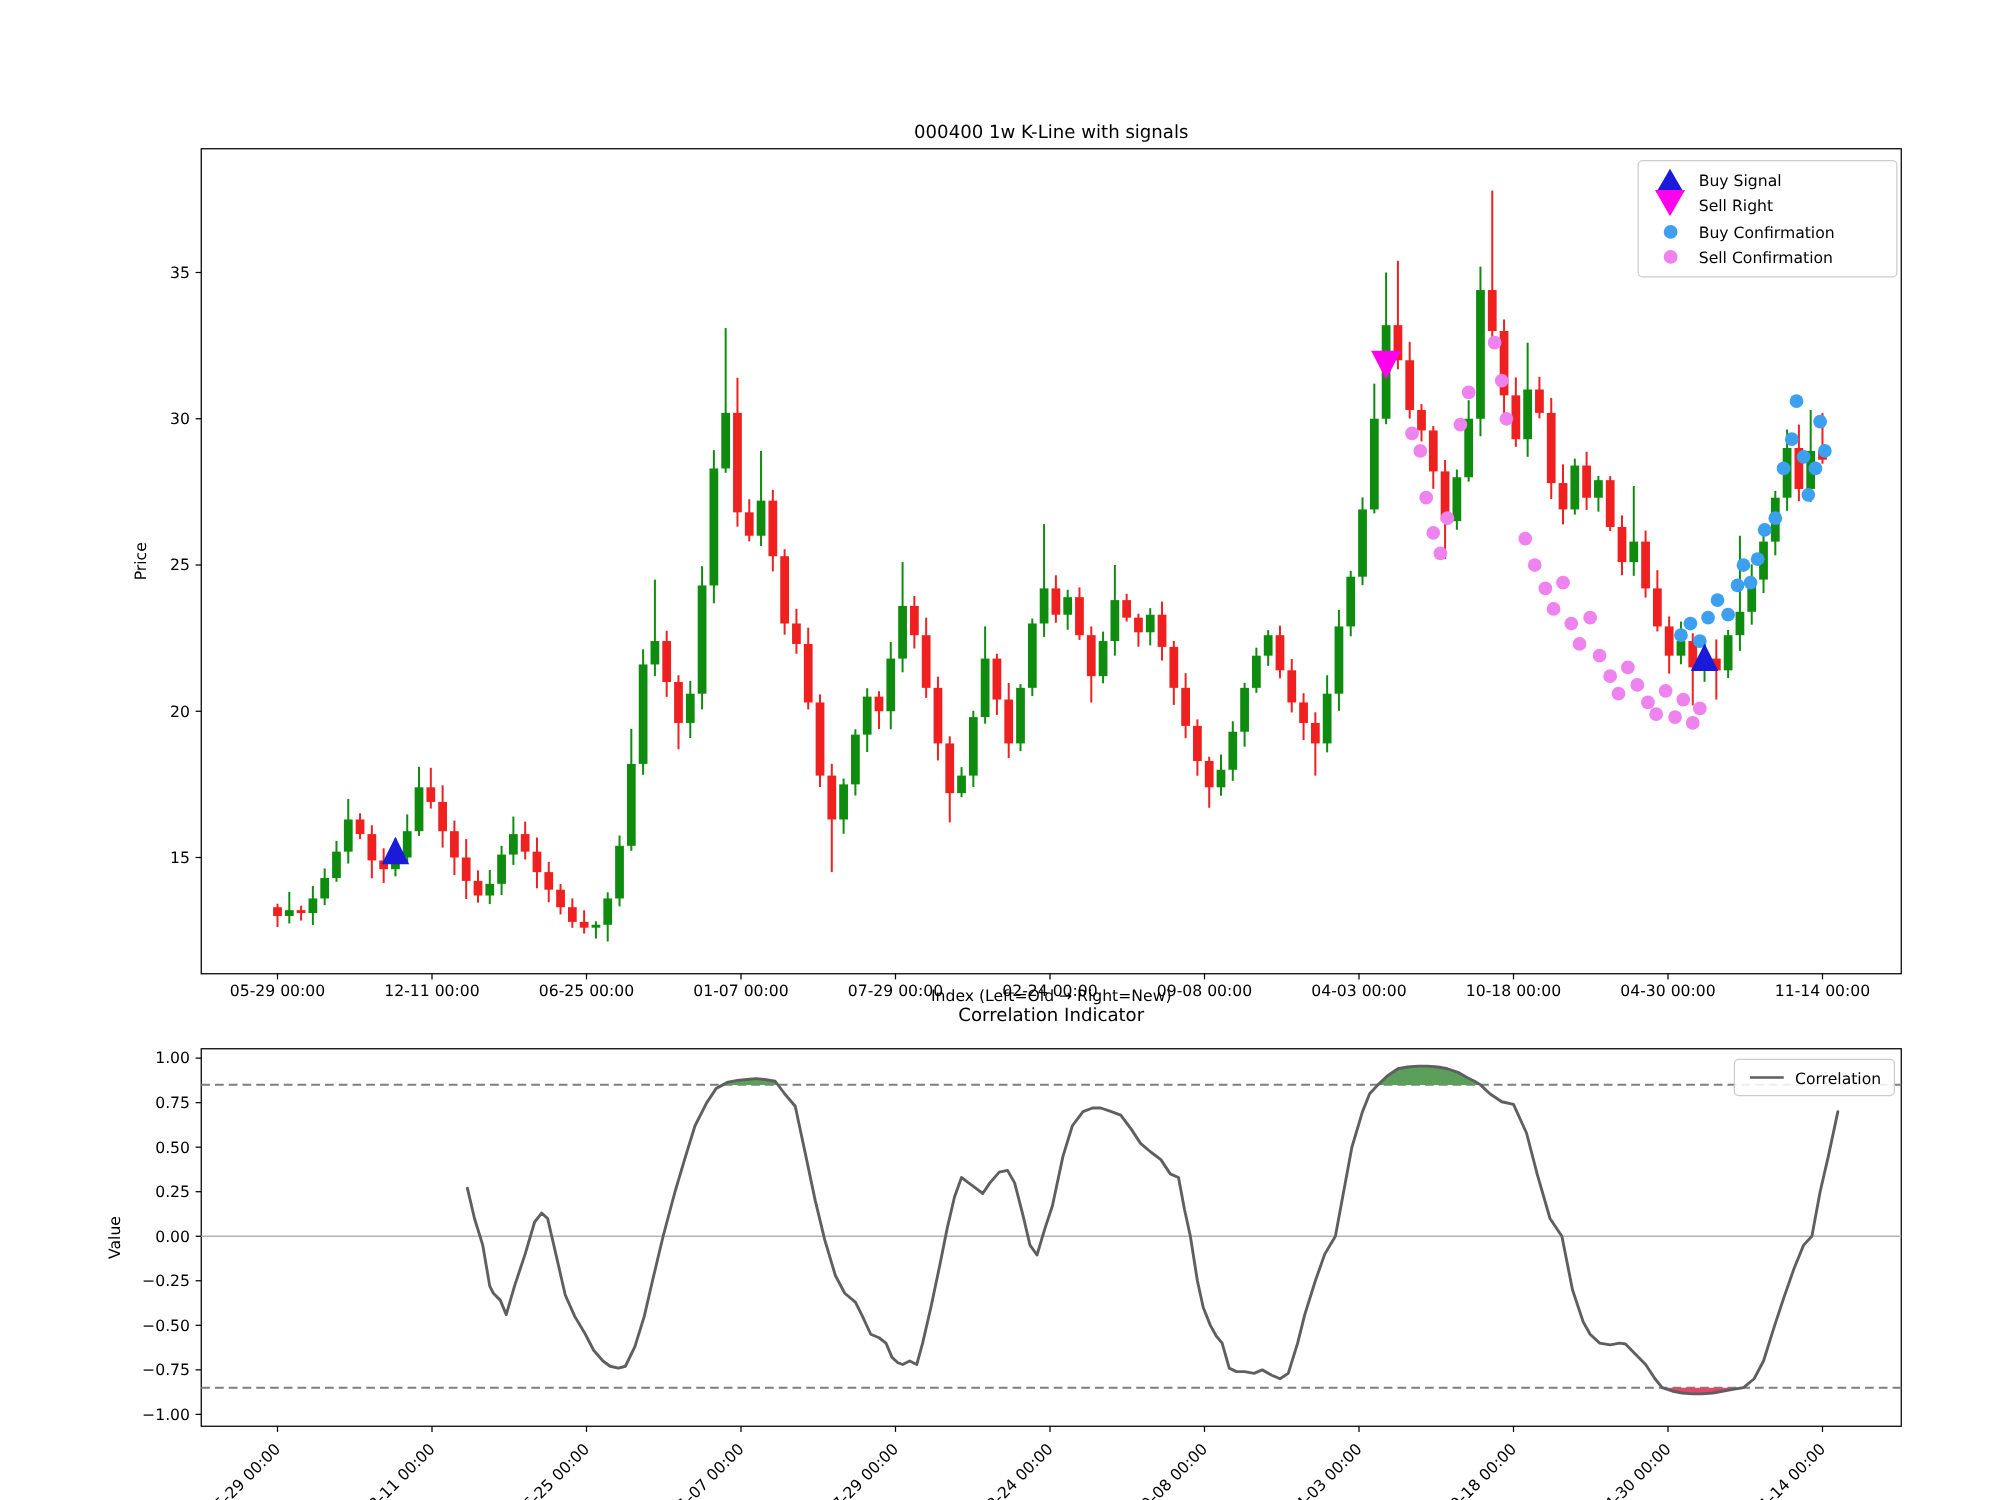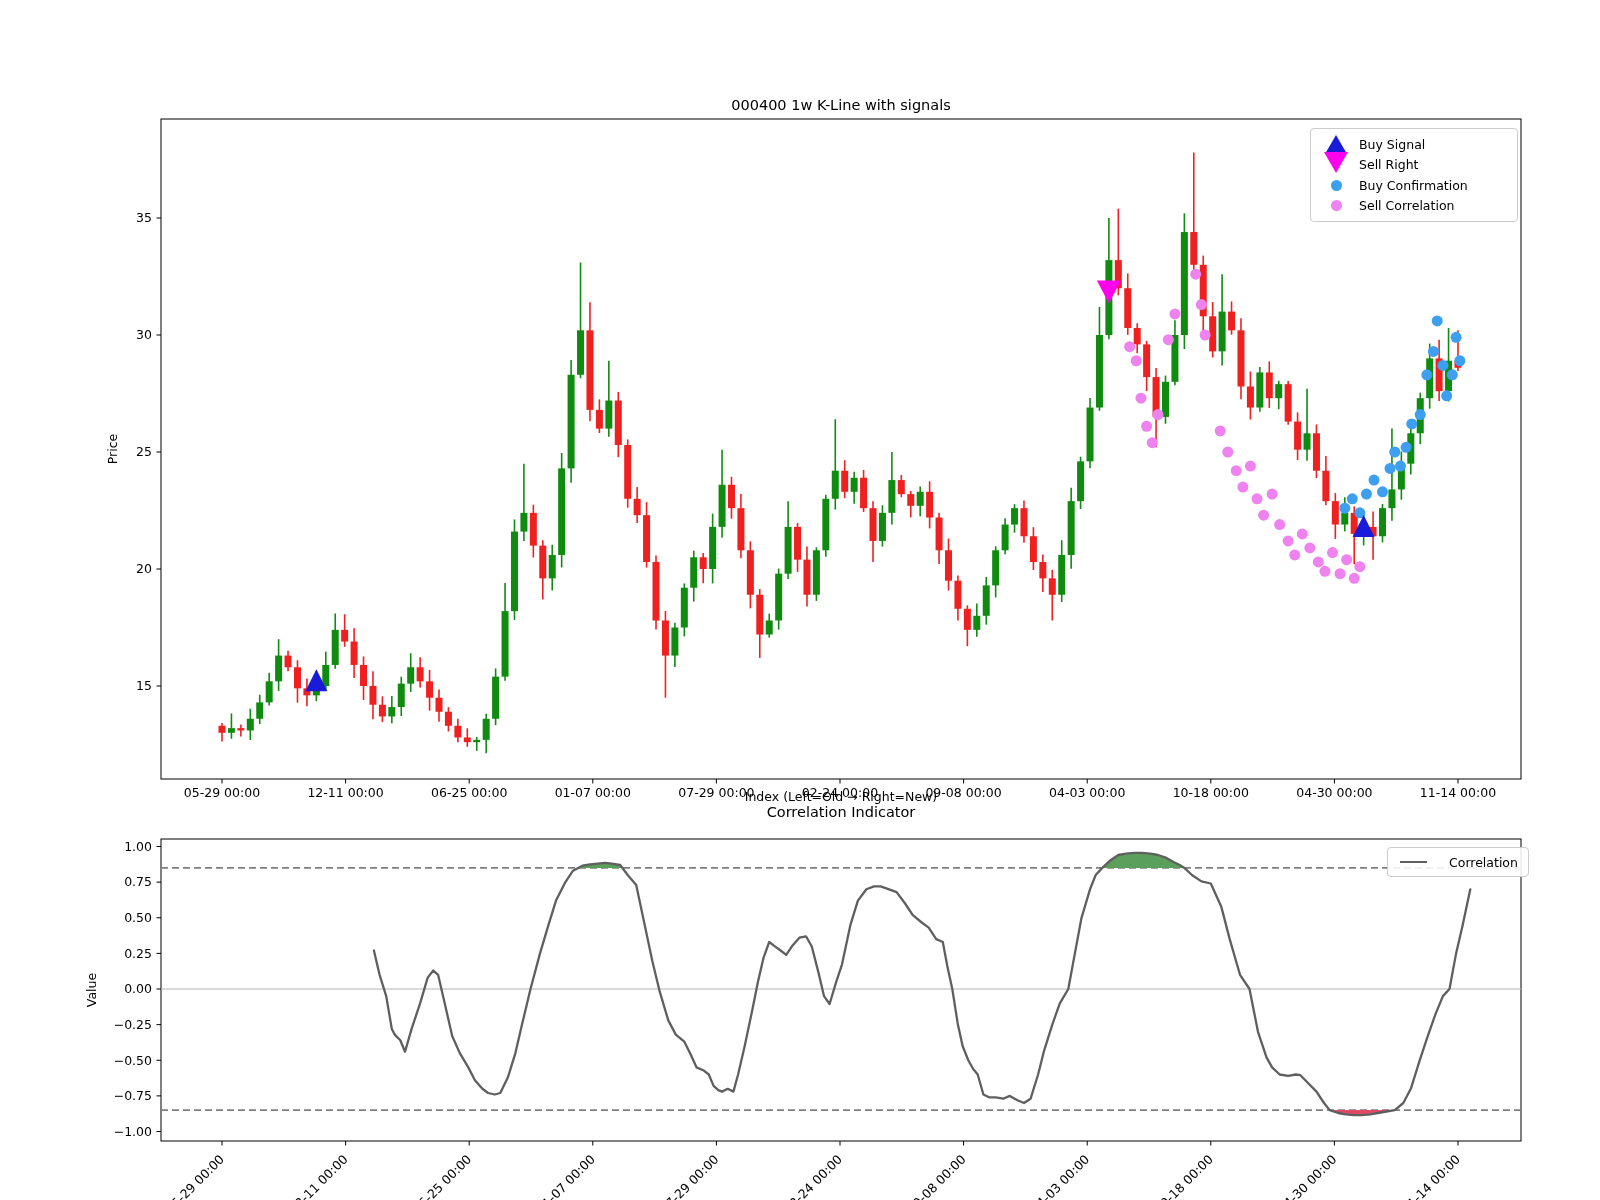--- a/index.html
+++ b/index.html
@@ -461,27 +461,27 @@
   <div class="legend-row">
     <span class="lg-marker">
         <span class="dot" style="background:#3d9ff0;"></span>
       </span>
     <span class="lg-label">Buy Confirmation</span>
   </div>
   <div class="legend-row">
     <span class="lg-marker">
         <span class="dot" style="background:#ee82ee;"></span>
       </span>
-    <span class="lg-label">Sell Correlation</span>
+    <span class="lg-label">Sell Confirmation</span>
   </div>
 </div>
 
 
 <div class="legend" style="left:1387px;top:847px;">
-  <div class="legend-row" style="height:18px;gap:13px;">
+  <div class="legend-row" style="height:18px;">
     <span class="lg-marker">
         <span class="line-swatch"></span>
       </span>
     <span class="lg-label">Correlation</span>
   </div>
 </div>
 
 
 
 

